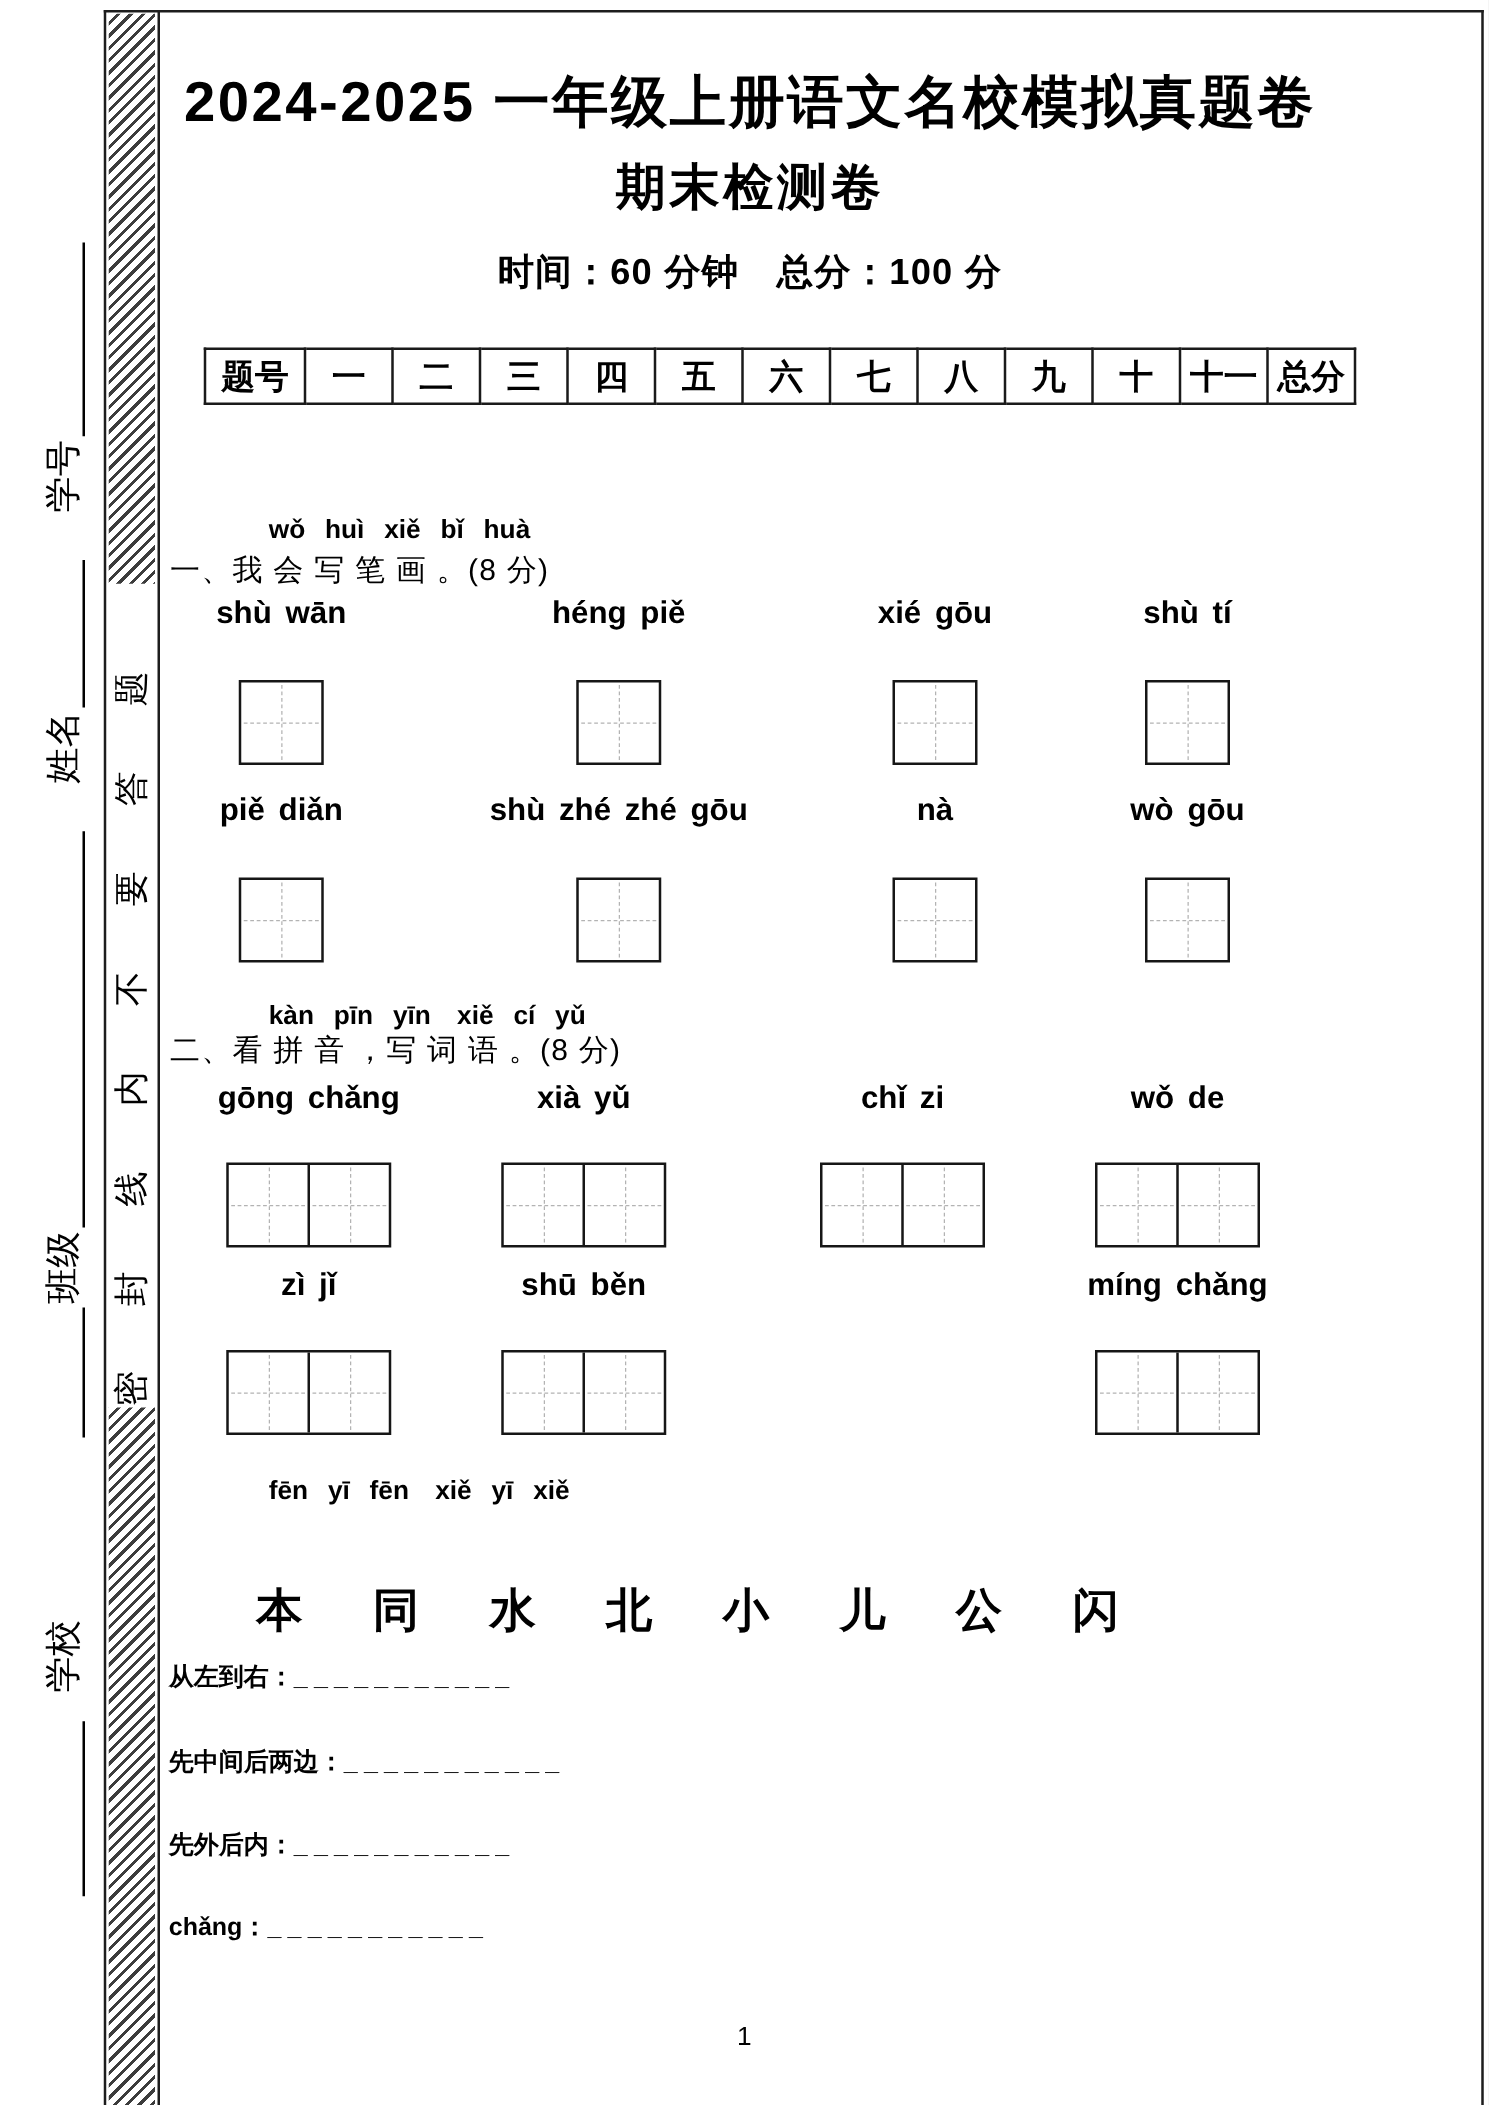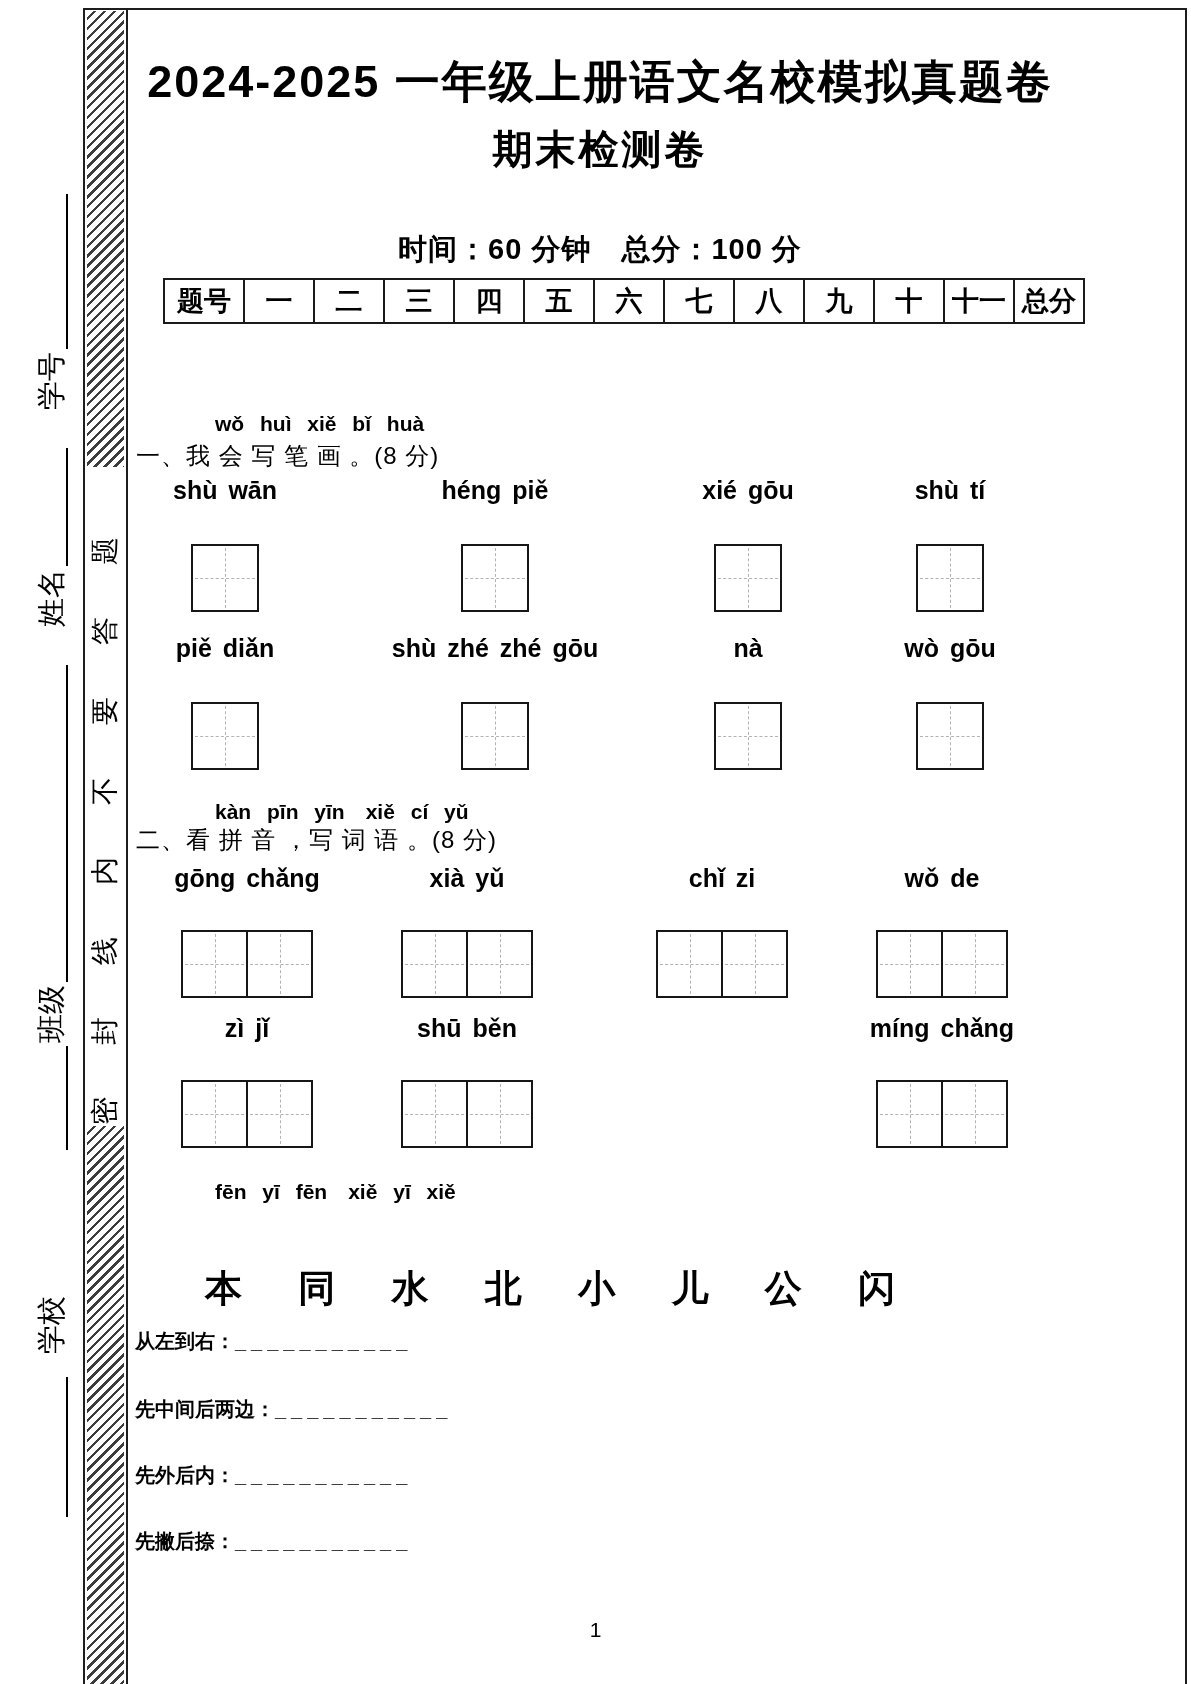--- a/index.html
+++ b/index.html
@@ -19,21 +19,21 @@
   .vfields{position:absolute;left:50px;top:867px;width:1300px;height:36px;
            transform:translate(-50%,-50%) rotate(-90deg);
            display:flex;align-items:flex-end;white-space:nowrap;font-size:29px;}
   .vfields .fl{border-bottom:2.5px solid #000;height:34px;flex:none;}
   .vfields .gp{flex:none;}
   .vfields .flab{flex:none;padding:0 3px;line-height:34px;}
   
   .main-center{position:absolute;left:130px;width:940px;text-align:center;}
   .title{top:52px;font-size:45px;font-weight:900;letter-spacing:2px;}
   .subtitle{top:122px;font-size:40px;font-weight:900;letter-spacing:3px;}
-  .meta{top:198px;font-size:29px;font-weight:bold;letter-spacing:1px;margin-top:32px;}
+  .meta{top:198px;font-size:29px;font-weight:bold;letter-spacing:1px;}
   
   .score-table{position:absolute;left:163px;top:278px;border-collapse:collapse;table-layout:fixed;padding-left:16px;}
   .score-table td{border:2.5px solid #1a1a1a;height:42px;width:68px;text-align:center;
                   font-size:27px;font-weight:bold;padding:0;}
   .score-table td.lbl{width:78px;}
   
   .sec-pinyin{position:absolute;left:215px;font-size:21px;font-weight:bold;word-spacing:10px;}
   .sec-heading{position:absolute;left:136px;font-size:24px;font-weight:400;letter-spacing:1px;}
   .wi{position:absolute;width:220px;text-align:center;}
   .wi .py{font-size:25px;font-weight:bold;line-height:28px;word-spacing:4px;white-space:nowrap;}
@@ -209,17 +209,17 @@
   <div class="prompt" style="top:1328px">
     <span>从左到右：</span><span class="blank">___________</span>
   </div>
   <div class="prompt" style="top:1396px">
     <span>先中间后两边：</span><span class="blank">___________</span>
   </div>
   <div class="prompt" style="top:1462px">
     <span>先外后内：</span><span class="blank">___________</span>
   </div>
   <div class="prompt" style="top:1528px">
-    <span>先撇后捺：</span><span class="blank">___________</span>
+    <span>chǎng：</span><span class="blank">___________</span>
   </div>
 
   <div class="page-num">1</div>
 </div>
 
 </body></html>

